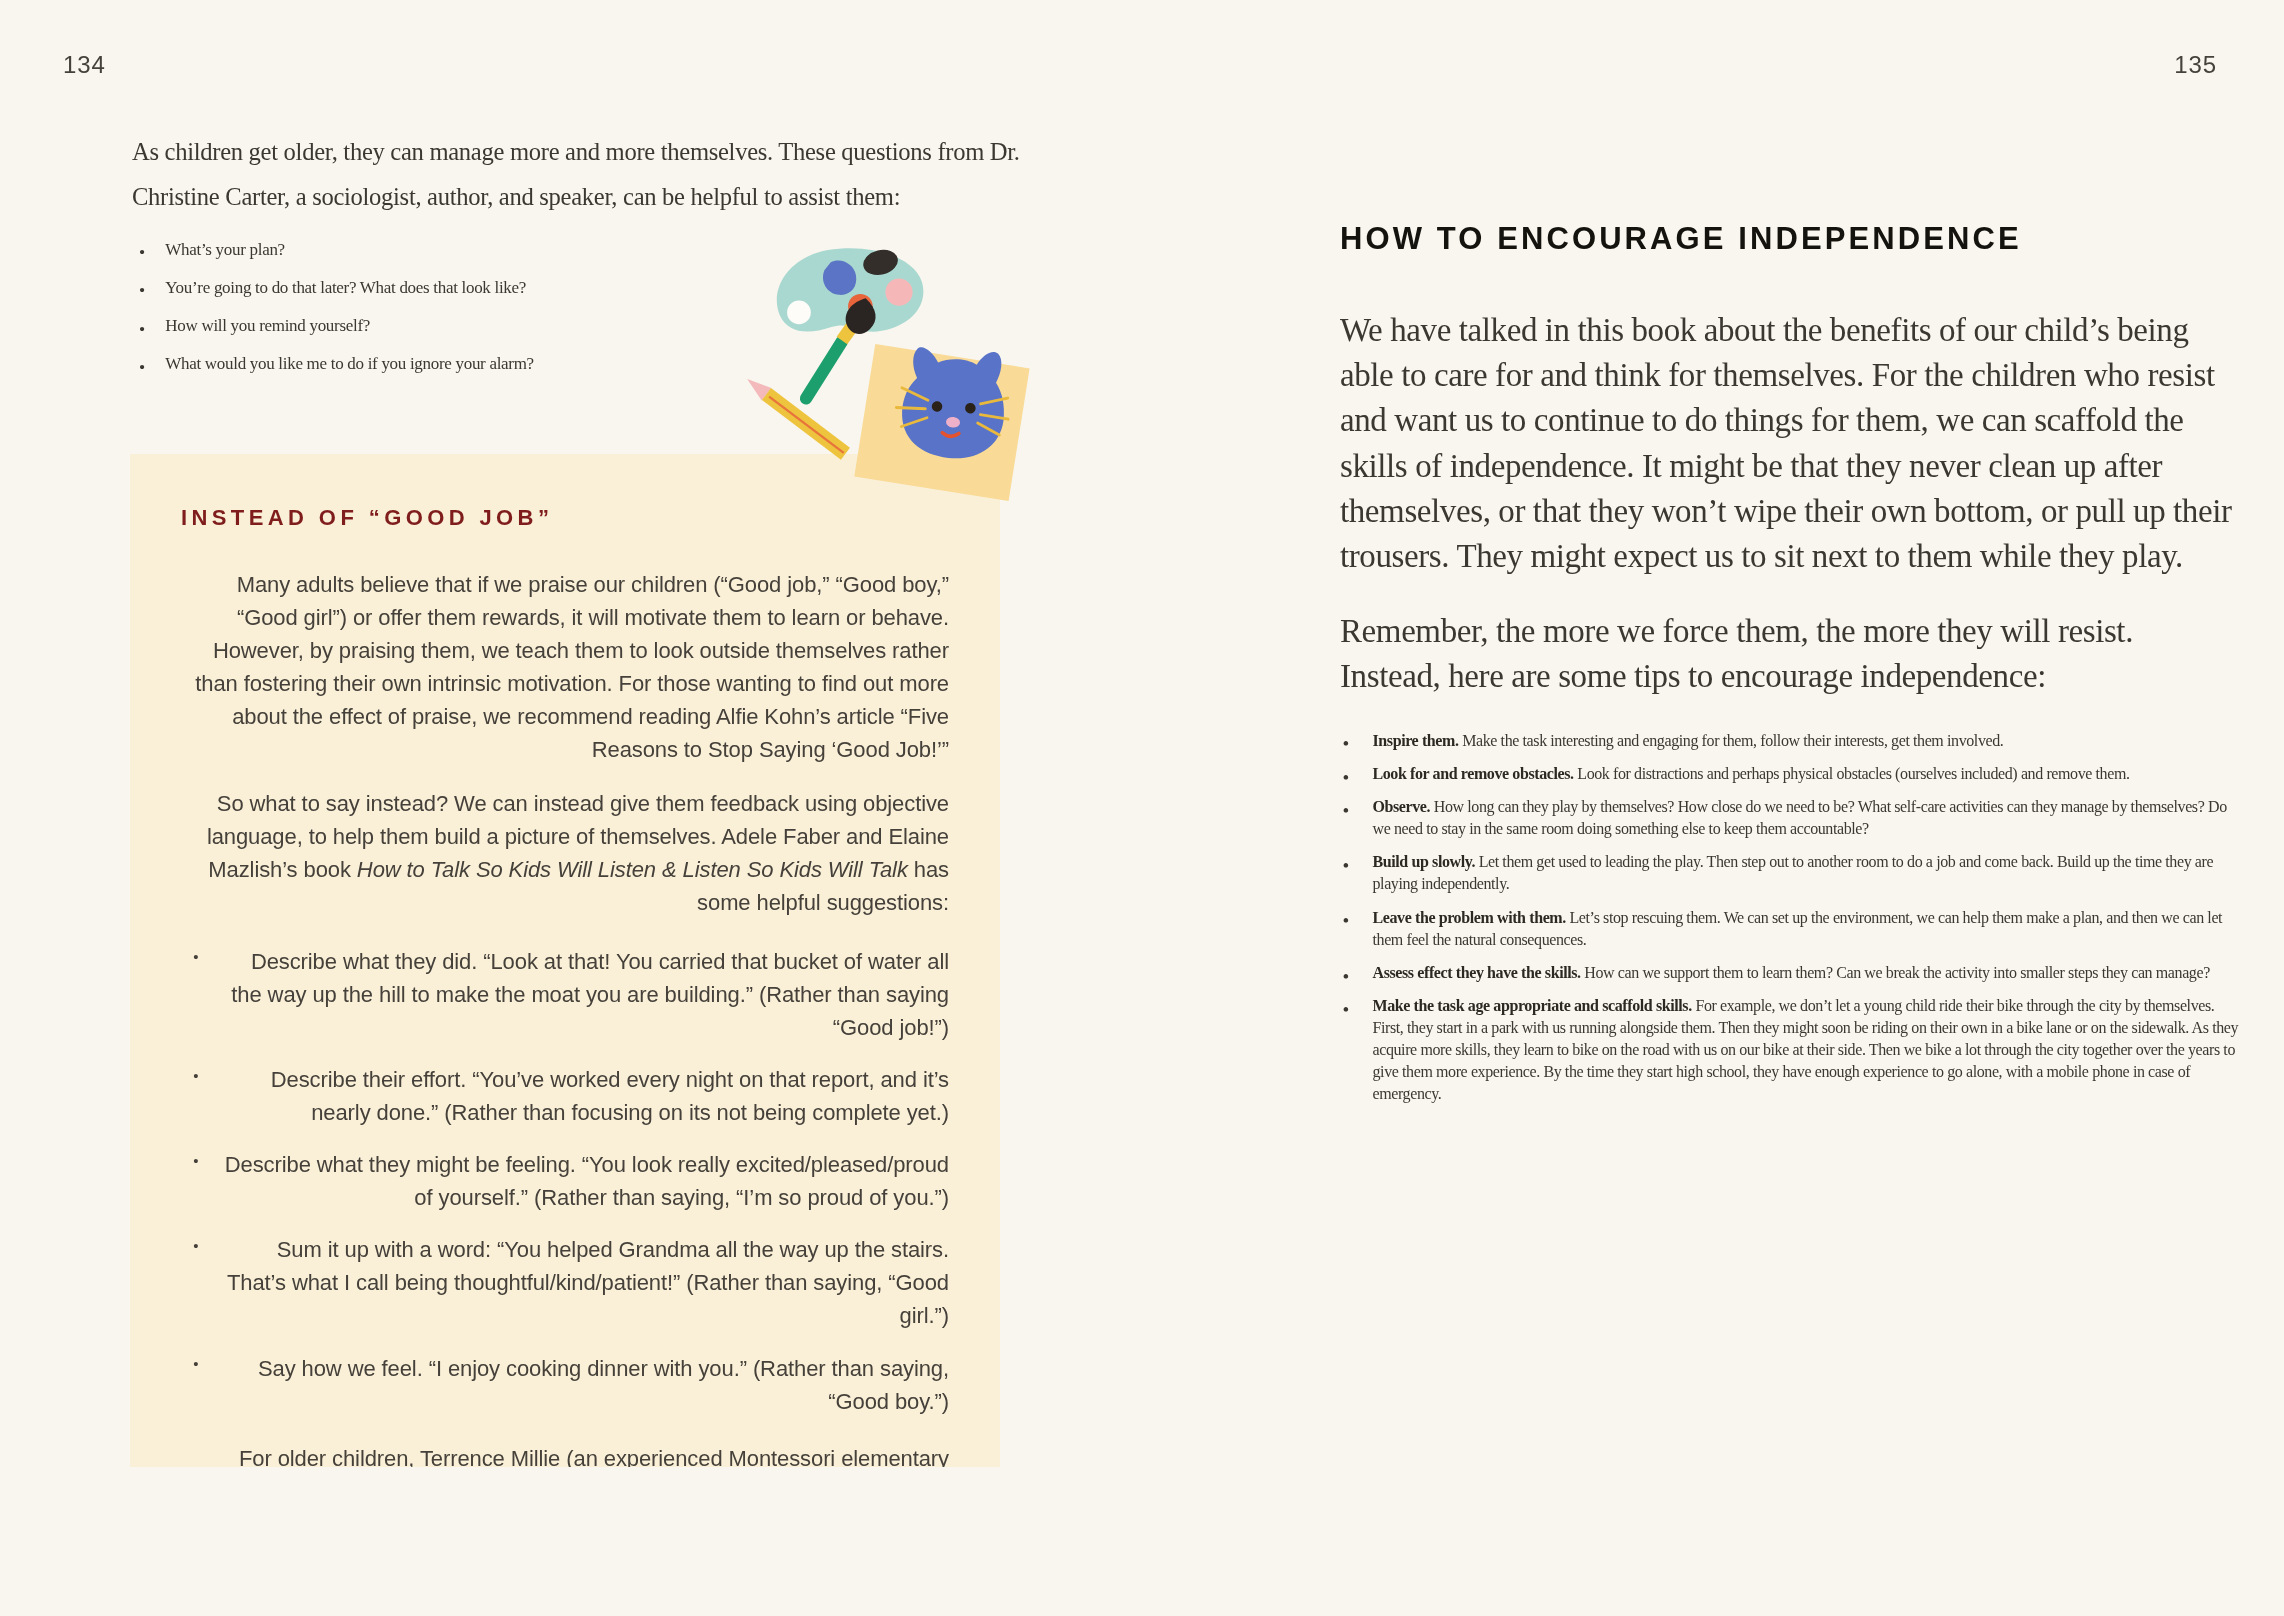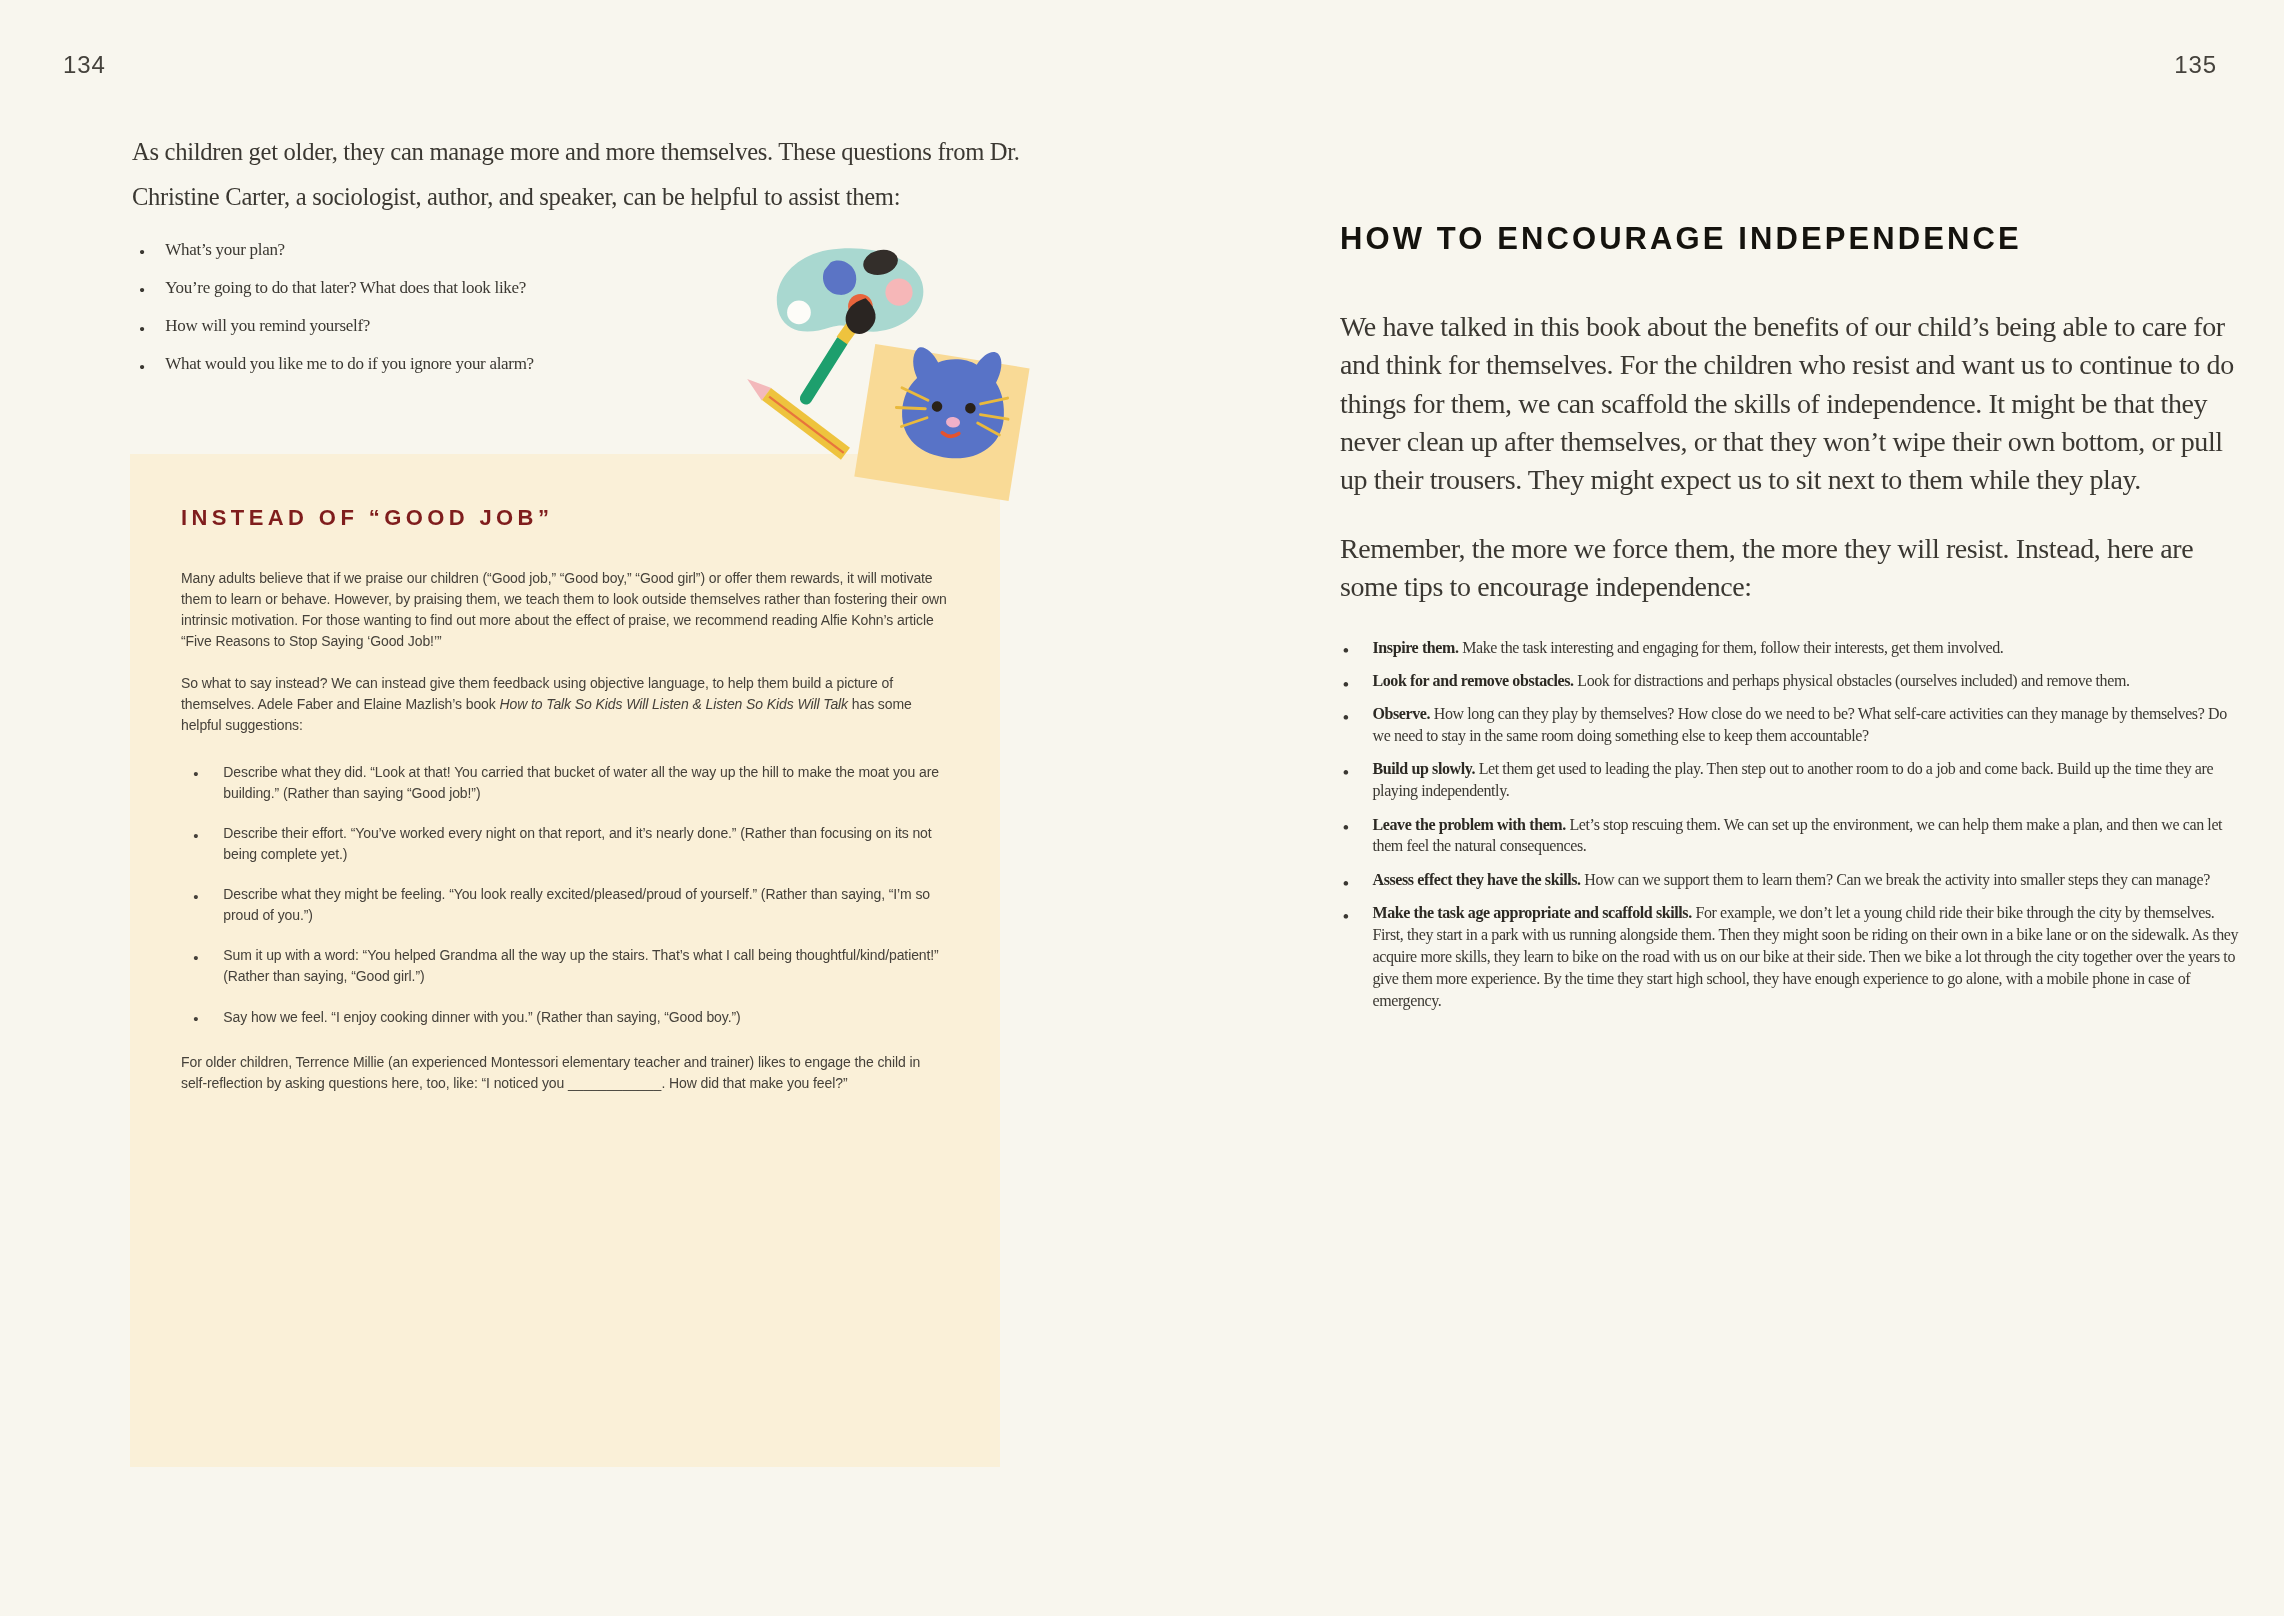--- a/index.html
+++ b/index.html
@@ -39,21 +39,21 @@
     position:absolute;left:130px;top:454px;width:870px;height:1013px;
     background:#faf0d8;box-sizing:border-box;padding:40px 51px 35px;overflow:hidden;
   }
   .good-job-box h2{
     margin:10.5px 0 37px;
     font-family:"Liberation Sans", sans-serif;
     font-size:22px;font-weight:700;letter-spacing:4.4px;color:#7f1d1d;
   }
   .good-job-box p, .good-job-box li{
     font-family:"Liberation Sans", sans-serif;
-    font-size:14px;line-height:1.5;letter-spacing:-0.1px;color:#45413a;
+    font-size:22px;line-height:1.5;letter-spacing:-0.1px;color:#45413a;text-align:right;
   }
   .good-job-box p{margin:0 0 21px;}
   .good-job-box ul{list-style:none;margin:26px 0 24.6px;padding:0 0 0 12.3px;}
   .good-job-box li{position:relative;padding-left:30px;margin-bottom:19.3px;}
   .good-job-box li::before{
     content:"•";position:absolute;left:0;top:1.8px;font-size:15px;color:#45413a;
   }
   .good-job-box .closing{margin-bottom:0;}
   .good-job-box .book-title{font-style:italic;}
   .blank{letter-spacing:0;}
@@ -62,21 +62,21 @@
   .illustration{position:absolute;left:727px;top:227px;width:344px;height:320px;z-index:5;}
 
   
   .right-content{position:absolute;left:1340px;top:221px;width:900px;}
   .right-content h1{
     margin:0 0 51px;
     font-family:"Liberation Sans", sans-serif;
     font-size:31px;font-weight:700;letter-spacing:3.1px;color:#15130e;
   }
   .right-content p{
-    margin:0 0 30px;font-size:28px;line-height:1.37;letter-spacing:-0.4px;color:#3b3832;
+    margin:0 0 30px;font-size:33px;line-height:1.37;letter-spacing:-0.4px;color:#3b3832;
   }
   ul.tips{list-style:none;margin:17.6px 0 0;padding:0;}
   ul.tips li{
     position:relative;padding-left:32.5px;margin-bottom:11.4px;
     font-size:16px;line-height:1.37;letter-spacing:-0.4px;color:#3b3832;
   }
   ul.tips li::before{
     content:"•";position:absolute;left:2.6px;top:1.8px;font-size:19.3px;color:#3b3832;
   }
   ul.tips b{font-weight:700;color:#2c2923;}

